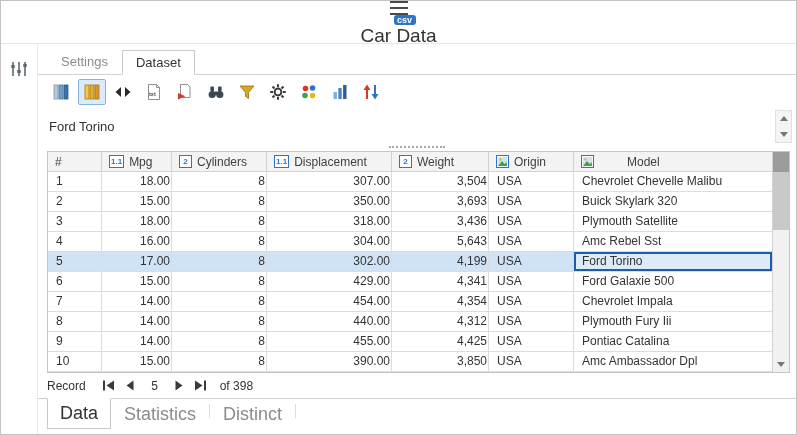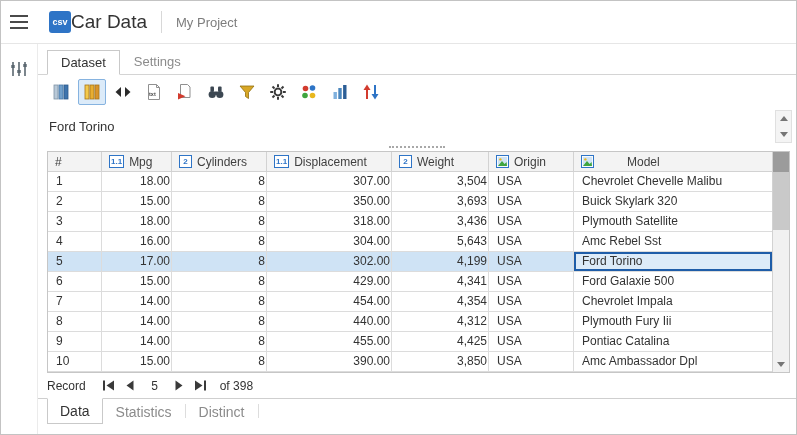--- a/index.html
+++ b/index.html
@@ -2,21 +2,21 @@
 <html><head>
 <meta charset="utf-8">
 <title>Car Data</title>
 <style>
   html,body{margin:0;padding:0;background:#f2f2f2;}
   .app{position:relative;width:795px;height:433px;margin:0;border:1px solid #c3c3c3;background:#fff;
        font-family:"Liberation Sans",sans-serif;overflow:hidden;}
 
   
   .topbar{position:absolute;left:0;top:0;right:0;height:42px;border-bottom:1px solid #e6e6e6;
-          display:flex;align-items:center;background:#fff;}
+          display:flex;align-items:center;background:#fff;flex-direction:column;}
   .hamburger{width:36px;display:flex;flex-direction:column;align-items:center;gap:4px;cursor:pointer;}
   .hamburger span{width:18px;height:2px;background:#4a4a4a;}
   .csvbadge{width:22px;height:22px;background:#2e74c6;border-radius:3px;color:#fff;font-size:9px;
             font-weight:bold;display:flex;align-items:center;justify-content:center;margin-left:12px;}
   .apptitle{font-size:19px;color:#333;}
   .tdivider{width:1px;height:22px;background:#d8d8d8;margin:0 14px;}
   .project{font-size:13px;color:#7d7d7d;}
 
   
   .leftrail{position:absolute;left:0;top:43px;bottom:0;width:36px;border-right:1px solid #ebebeb;background:#fff;}
@@ -75,21 +75,21 @@
 
   
   .recordbar{display:flex;align-items:center;margin-left:9px;height:25px;font-size:12px;color:#333;}
   .rec-label{margin-right:12px;}
   .navbtn{width:22px;height:18px;display:flex;align-items:center;justify-content:center;cursor:pointer;}
   .rec-current{min-width:26px;text-align:center;}
   .rec-total{margin-left:8px;}
 
   
   .bottomtabs{border-top:1px solid #cfcfcf;display:flex;padding-left:9px;height:25px;align-items:flex-start;}
-  .btab{font-size:14px;padding:4px 12px;color:#8b8b8b;cursor:pointer;border:1px solid transparent;}
+  .btab{font-size:18px;padding:4px 12px;color:#8b8b8b;cursor:pointer;border:1px solid transparent;}
   .btab.active{border:1px solid #c9c9c9;border-top:1px solid #fff;margin-top:-1px;background:#fff;color:#333;}
   .bsep{width:1px;height:14px;background:#ddd;margin:5px 0 0 0;}
 </style>
 </head>
 <body>
 
 <div class="app">
 
   <div class="topbar">
     <div class="hamburger">
@@ -114,22 +114,22 @@
         <rect x="2.3" y="6" width="3.4" height="3" fill="#5b6770"></rect>
         <rect x="8.3" y="11" width="3.4" height="3" fill="#5b6770"></rect>
         <rect x="14.3" y="5" width="3.4" height="3" fill="#5b6770"></rect>
       </svg>
     </div>
   </div>
 
   <div class="main">
 
     <div class="tabstrip">
+      <div class="tab">Settings</div>
       <div class="tab active">Dataset</div>
-      <div class="tab">Settings</div>
     </div>
 
     <div class="toolbar">
       <div class="tbtn">
         <svg width="18" height="18" viewBox="0 0 18 18">
           <rect x="2" y="2" width="4" height="14" fill="#b9c9d8" stroke="#7e93a6" stroke-width="0.8"></rect>
           <rect x="7" y="2" width="4" height="14" fill="#6f9fcb" stroke="#4a79a8" stroke-width="0.8"></rect>
           <rect x="12" y="2" width="4" height="14" fill="#3e74ad" stroke="#2c5a8c" stroke-width="0.8"></rect>
         </svg>
       </div>

